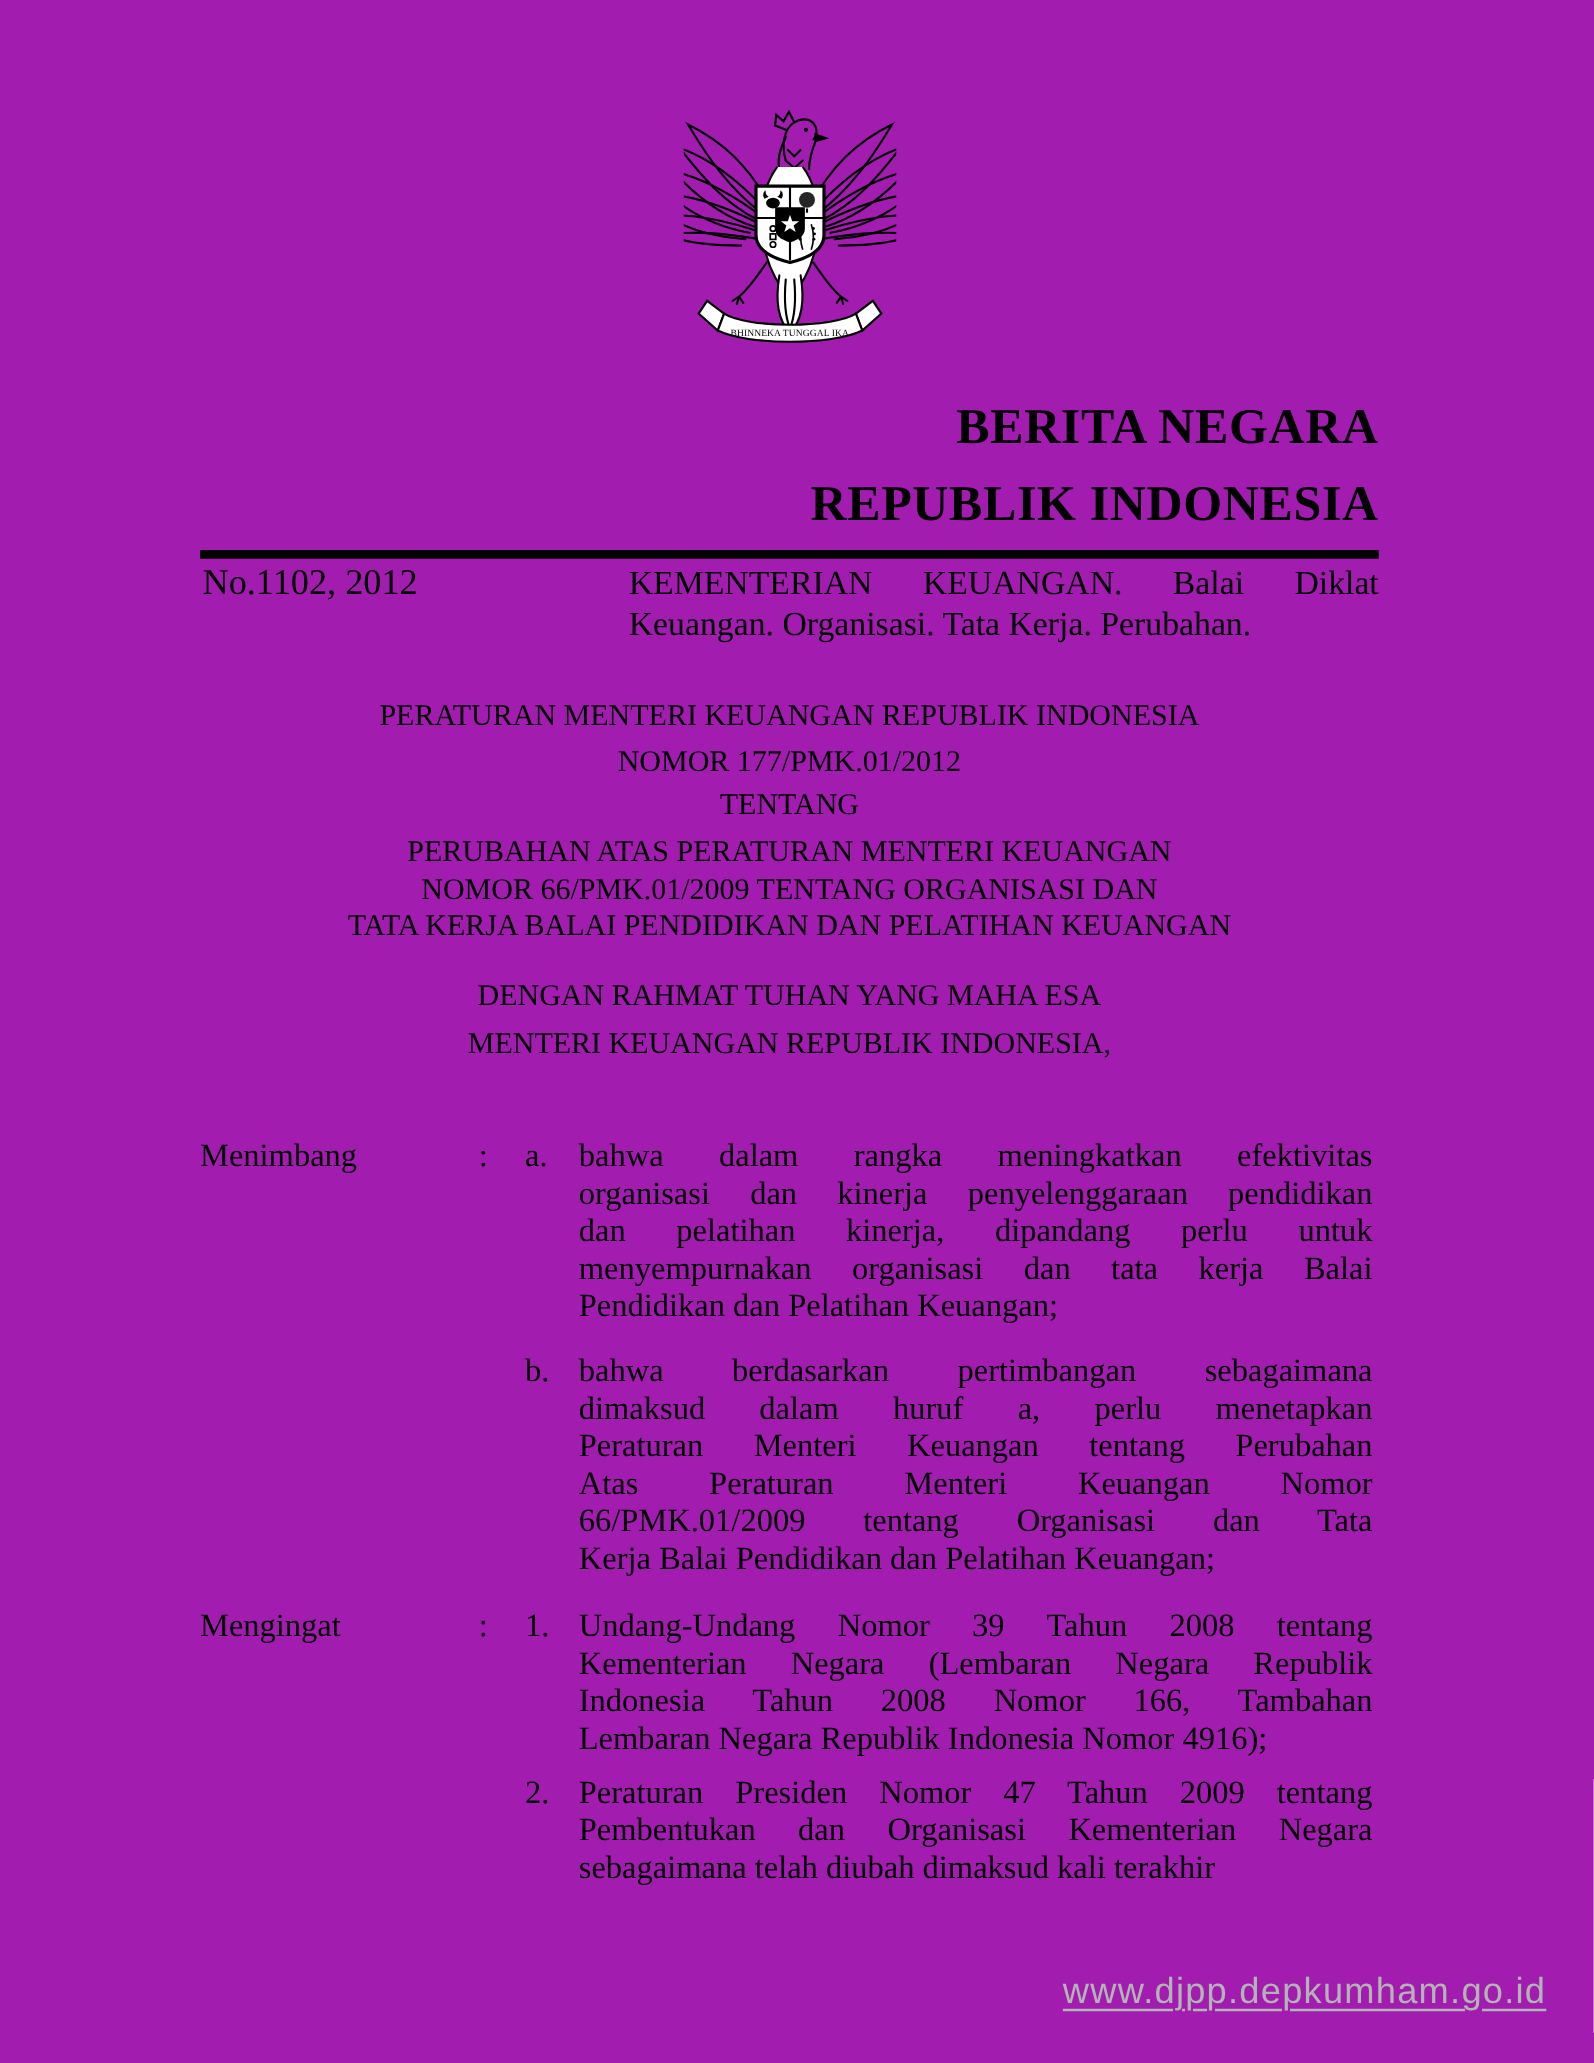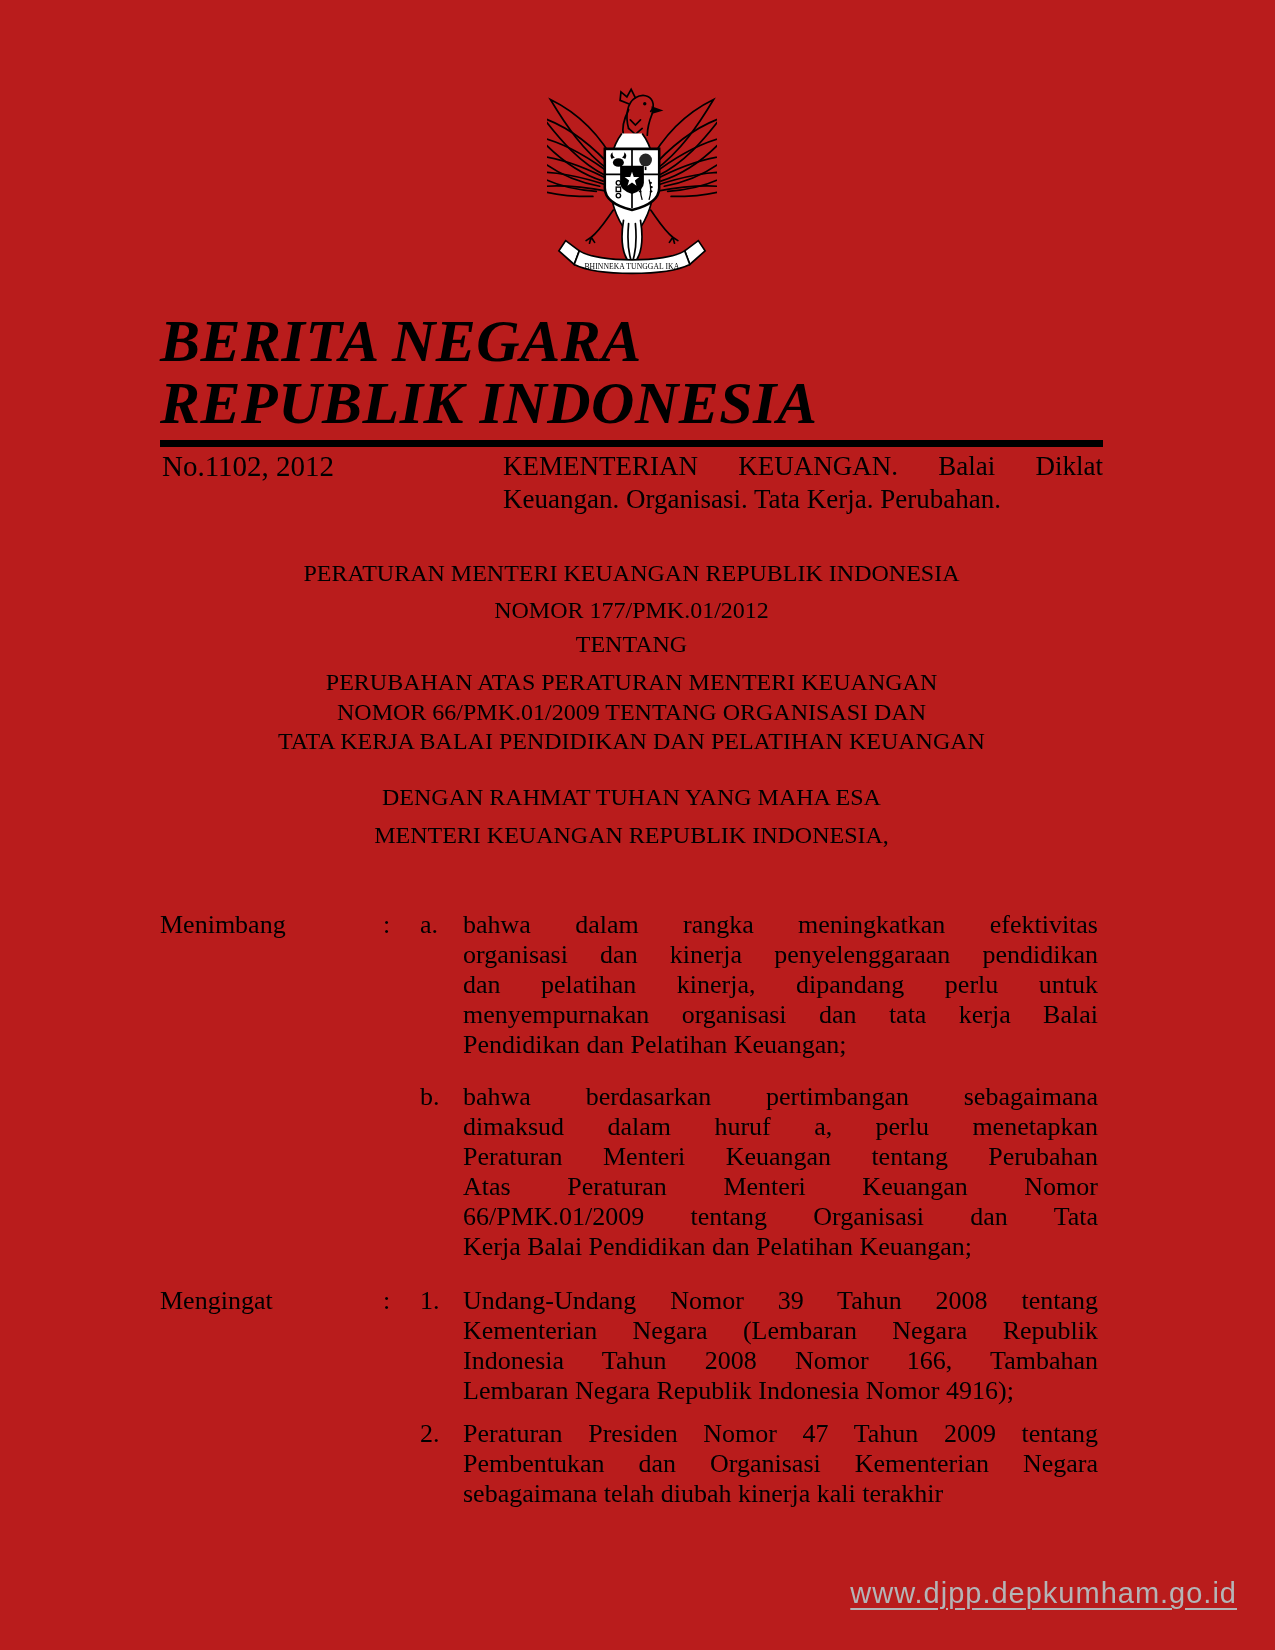--- a/index.html
+++ b/index.html
@@ -1,25 +1,25 @@
 <!DOCTYPE html>
 <html><head>
 <meta charset="utf-8">
 <style>
   html,body{margin:0;padding:0;background:#ffffff;}
   .page{
-    position:relative;width:1275px;height:1650px;background:#b91c1c;
+    position:relative;width:1275px;height:1650px;background:#a21caf;
     font-family:"Liberation Serif", serif;color:#000;overflow:hidden;
   }
   
   .emblem{position:absolute;left:547px;top:84px;width:170px;height:196px;}
   
   .mast-title{
-    position:absolute;left:160px;top:310px;width:943px;text-align:left;
-    font-weight:bold;font-size:60px;line-height:62px;letter-spacing:.5px;white-space:nowrap;font-style:italic;
+    position:absolute;left:160px;top:310px;width:943px;text-align:right;
+    font-weight:bold;font-size:40px;line-height:62px;letter-spacing:.5px;white-space:nowrap;
   }
   .mast-rule{position:absolute;left:160px;top:440px;width:943px;height:7px;background:#000;}
   .mast-no{position:absolute;left:162px;top:450px;font-size:29px;line-height:33px;text-align:center;}
   .mast-subject{position:absolute;left:503px;top:450px;width:600px;font-size:27px;line-height:33px;}
   
   .jline{text-align:justify;text-align-last:justify;}
   .jline.last{text-align:justify;text-align-last:left;}
   
   .cline{position:absolute;left:160px;width:943px;text-align:center;font-size:24px;line-height:32px;}
   
@@ -183,21 +183,21 @@
             <div class="jline">Kementerian Negara (Lembaran Negara Republik</div>
             <div class="jline">Indonesia Tahun 2008 Nomor 166, Tambahan</div>
             <div class="jline last">Lembaran Negara Republik Indonesia Nomor 4916);</div>
           </div>
         </div>
         <div class="clause-item">
           <div class="item-marker">2.</div>
           <div class="item-text">
             <div class="jline">Peraturan Presiden Nomor 47 Tahun 2009 tentang</div>
             <div class="jline">Pembentukan dan Organisasi Kementerian Negara</div>
-            <div class="jline last">sebagaimana telah diubah kinerja kali terakhir</div>
+            <div class="jline last">sebagaimana telah diubah dimaksud kali terakhir</div>
           </div>
         </div>
       </div>
     </div>
 
   </div>
 
   <div class="watermark">www.djpp.depkumham.go.id</div>
 
 </div>

